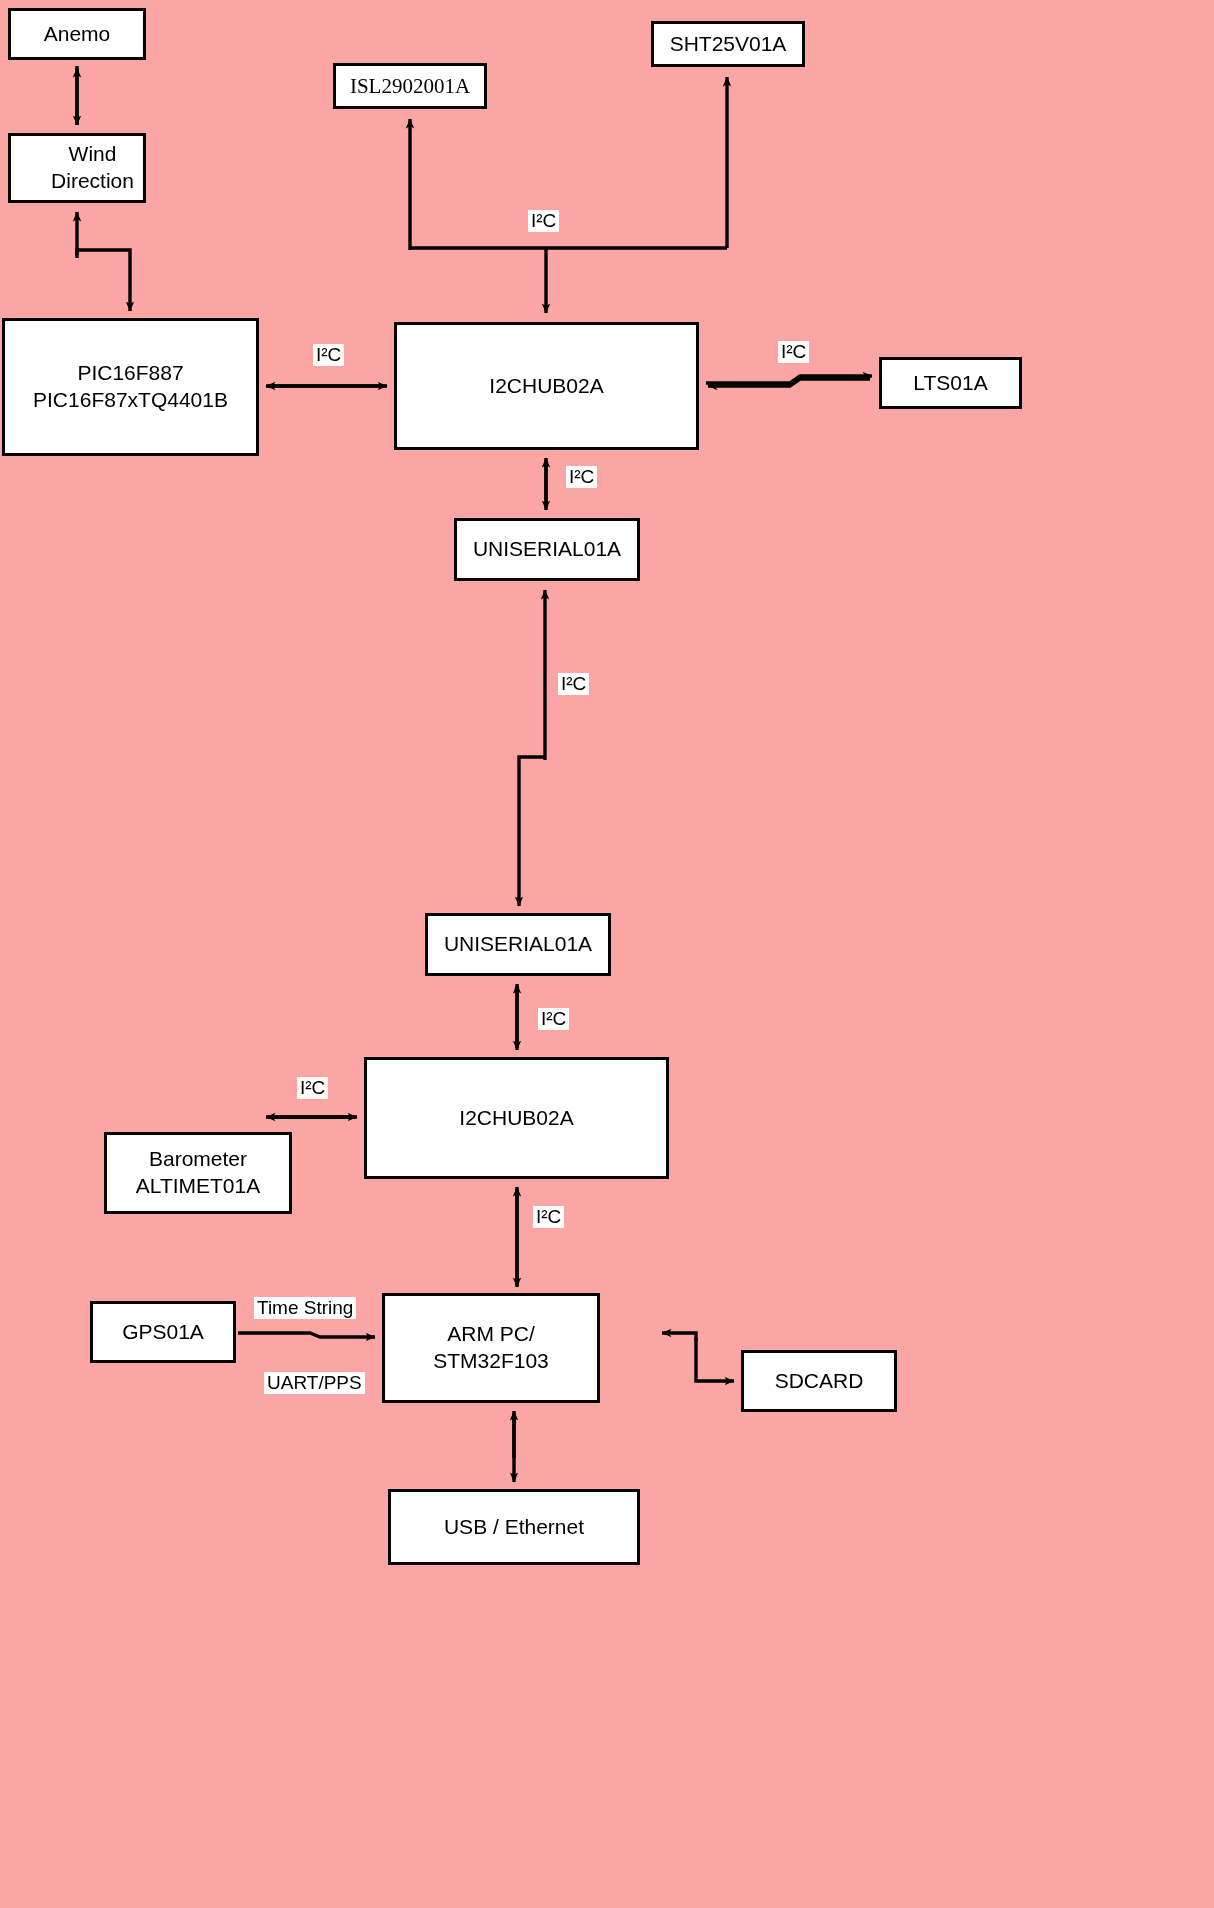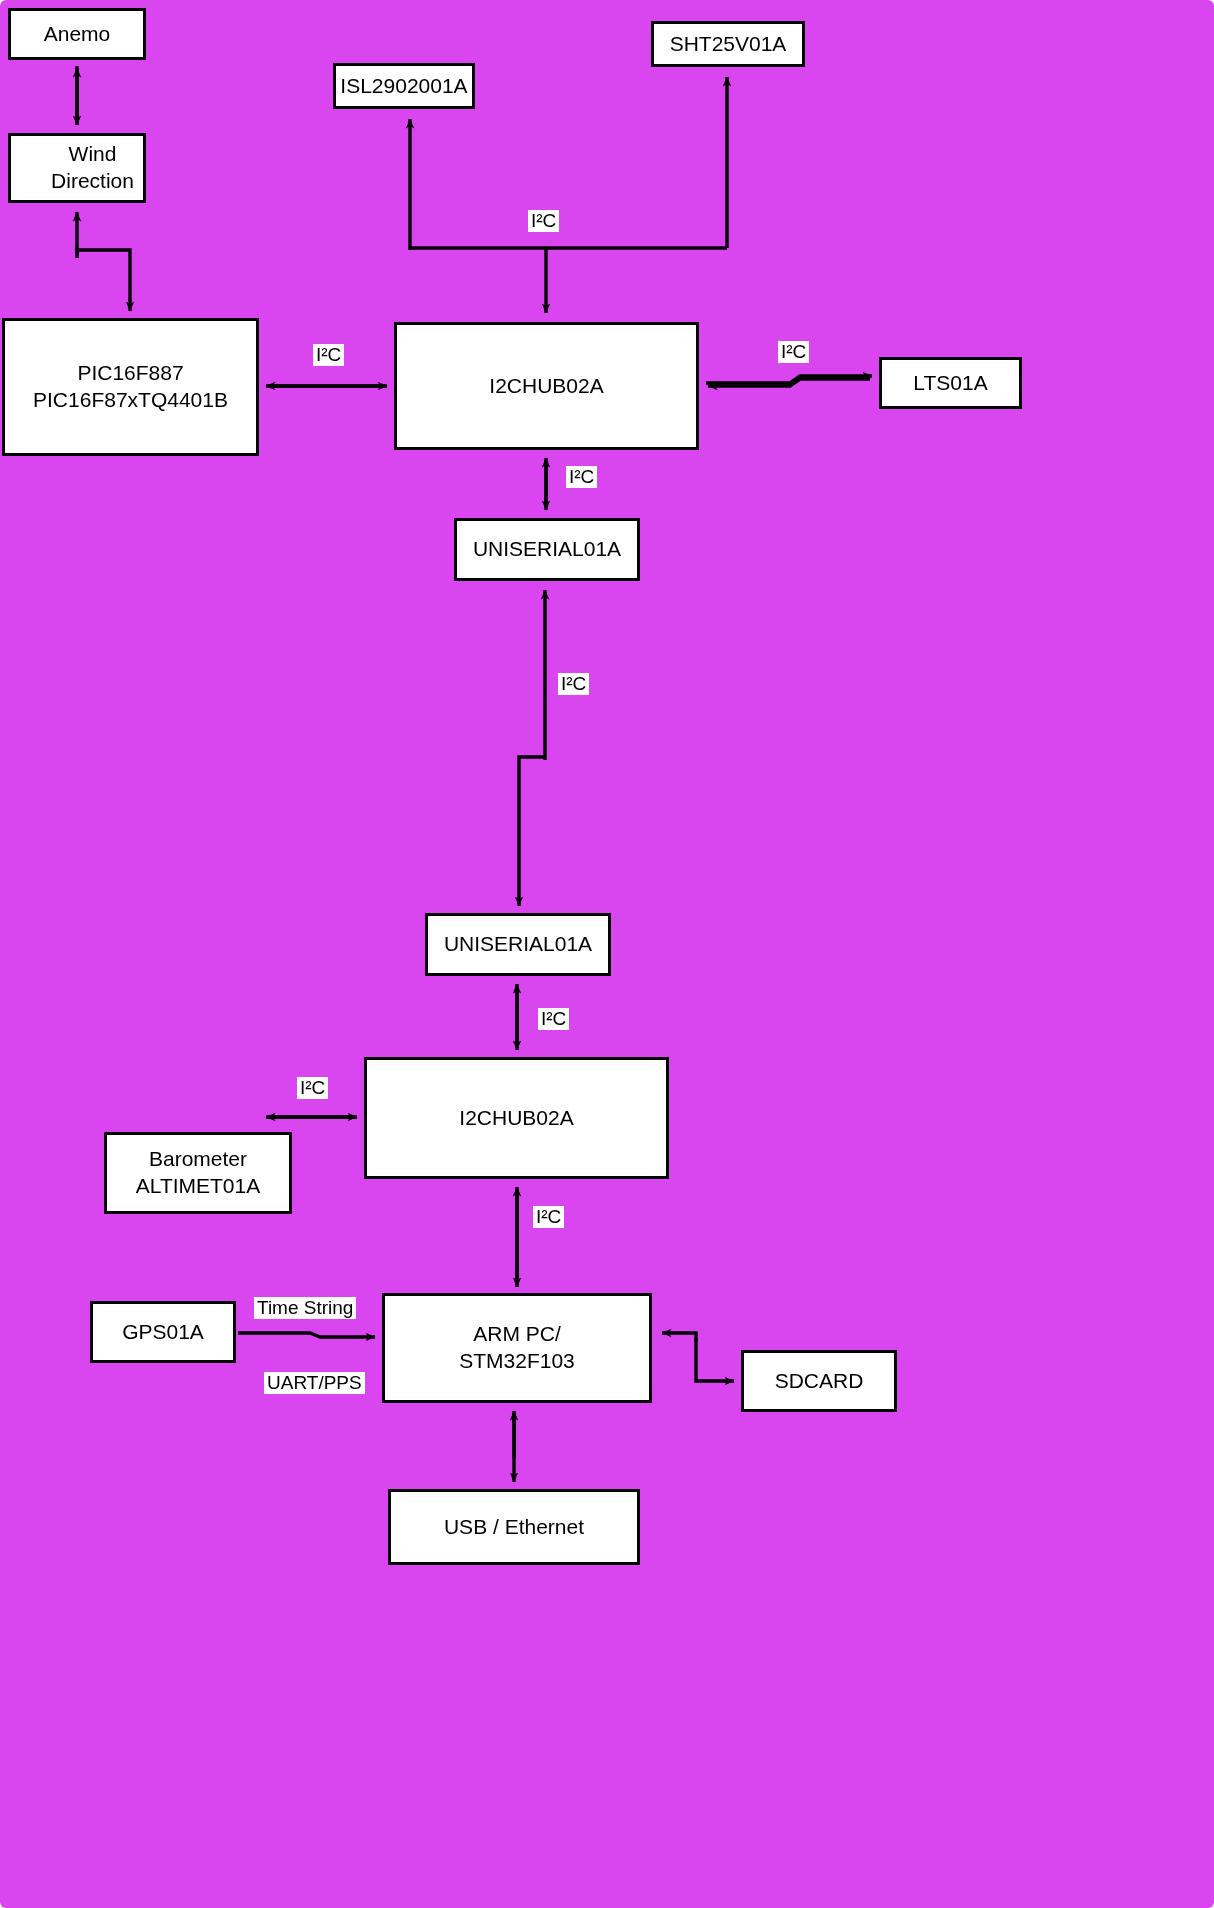--- a/index.html
+++ b/index.html
@@ -7,23 +7,22 @@
     padding: 0;
     background: #ffffff;
   }
   body {
     font-family: "Liberation Sans", sans-serif;
   }
   #diagram-root {
     position: relative;
     width: 1214px;
     height: 1908px;
-    background: #d946ef;
+    background: #fca5a5;
     overflow: hidden;
-    border-radius: 6px;
   }
   svg#wires {
     position: absolute;
     left: 0; top: 0;
     width: 1214px;
     height: 1908px;
   }
   .node {
     position: absolute;
     box-sizing: border-box;
@@ -108,21 +107,21 @@
       <line x1="514" y1="1458" x2="514" y2="1411" marker-end="url(#ah)"></line>
       <line x1="514" y1="1413" x2="514" y2="1482" marker-end="url(#ah)"></line>
     </g>
   </svg>
 
   <div class="node" style="left:8px;top:8px;width:138px;height:52px;">Anemo</div>
 
   <div class="node" style="left:8px;top:133px;width:138px;height:70px;padding-left:31px;">Wind
 Direction</div>
 
-  <div class="node" style="left:333px;top:63px;width:142px;height:46px;">ISL2902001A</div>
+  <div class="node" style="left:333px;top:63px;width:154px;height:46px;font-family:Liberation Serif, serif;">ISL2902001A</div>
 
   <div class="node" style="left:651px;top:21px;width:154px;height:46px;">SHT25V01A</div>
 
   <div class="node" style="left:2px;top:318px;width:257px;height:138px;">PIC16F887
 PIC16F87xTQ4401B</div>
 
   <div class="node" style="left:394px;top:322px;width:305px;height:128px;">I2CHUB02A</div>
 
   <div class="node" style="left:879px;top:357px;width:143px;height:52px;text-align:center;">LTS01A</div>
 
@@ -130,21 +129,21 @@
 
   <div class="node" style="left:425px;top:913px;width:186px;height:63px;">UNISERIAL01A</div>
 
   <div class="node" style="left:104px;top:1132px;width:188px;height:82px;">Barometer
 ALTIMET01A</div>
 
   <div class="node" style="left:364px;top:1057px;width:305px;height:122px;">I2CHUB02A</div>
 
   <div class="node" style="left:90px;top:1301px;width:146px;height:62px;">GPS01A</div>
 
-  <div class="node" style="left:382px;top:1293px;width:270px;height:110px;">ARM PC/
+  <div class="node" style="left:382px;top:1293px;width:218px;height:110px;">ARM PC/
 STM32F103</div>
 
   <div class="node" style="left:388px;top:1489px;width:252px;height:76px;">USB / Ethernet</div>
 
   <div class="node" style="left:741px;top:1350px;width:156px;height:62px;">SDCARD</div>
 
   <div class="edge-label" style="left:528px;top:210px;">I²C</div>
   <div class="edge-label" style="left:313px;top:344px;">I²C</div>
   <div class="edge-label" style="left:778px;top:341px;">I²C</div>
   <div class="edge-label" style="left:566px;top:466px;">I²C</div>

